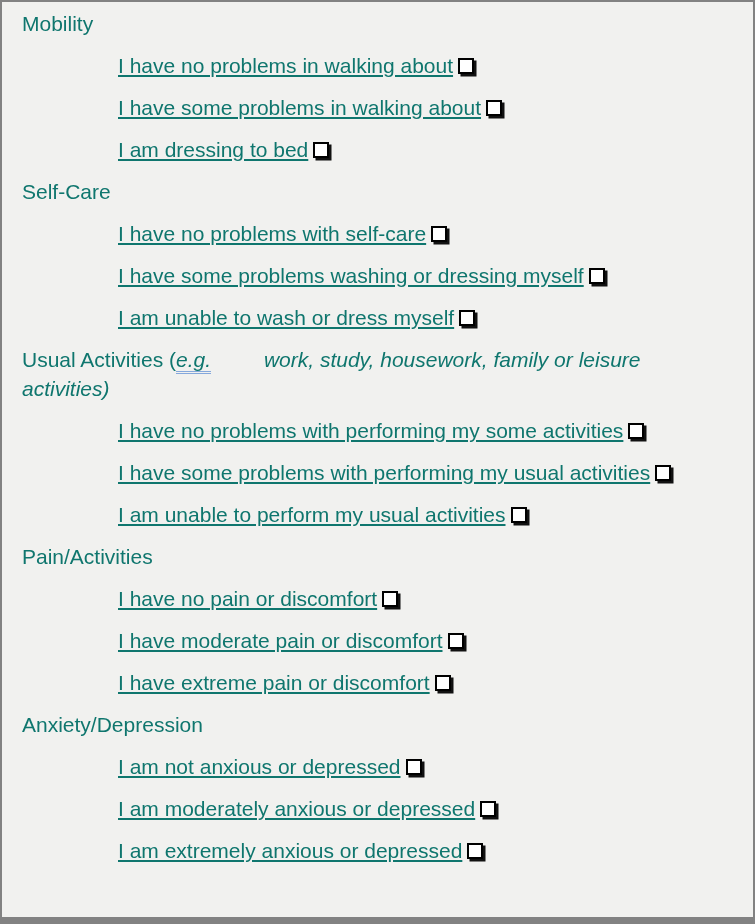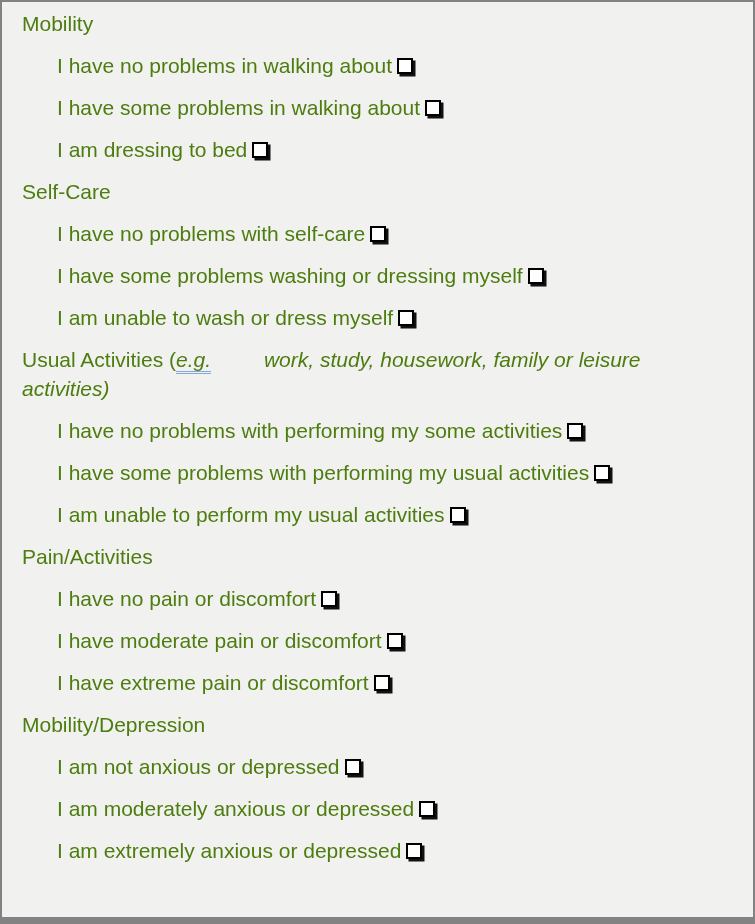--- a/index.html
+++ b/index.html
@@ -11,26 +11,26 @@
     box-sizing: border-box;
     width: 755px;
     height: 924px;
     background: #f1f1ef;
     border: 2px solid #828282;
     border-bottom-width: 7px;
     padding: 7px 20px 0 20px;
     font-family: "Liberation Sans", "DejaVu Sans", sans-serif;
     font-size: 21px;
     line-height: 29px;
-    color: #4d7c0f;
+    color: #0f766e;
     overflow: hidden;
   }
   p { margin: 0 0 13px 0; }
   .heading { margin-left: 0; }
-  .option { margin-left: 35px; }
+  .option { margin-left: 96px; text-decoration: underline; }
   .ital { font-style: italic; margin-left: 47px; }
   .eg-link {
     font-style: italic;
     border-bottom: 3px double #85a8dc;
     cursor: pointer;
   }
   .checkbox {
     display: inline-block;
     width: 12px;
     height: 12px;
@@ -68,19 +68,19 @@
   </section>
 
   <section>
     <p class="heading">Pain/Activities</p>
     <p class="option"><span>I have no pain or discomfort</span><span class="checkbox"></span></p>
     <p class="option"><span>I have moderate pain or discomfort</span><span class="checkbox"></span></p>
     <p class="option"><span>I have extreme pain or discomfort</span><span class="checkbox"></span></p>
   </section>
 
   <section>
-    <p class="heading">Mobility/Depression</p>
+    <p class="heading">Anxiety/Depression</p>
     <p class="option"><span>I am not anxious or depressed</span><span class="checkbox"></span></p>
     <p class="option"><span>I am moderately anxious or depressed</span><span class="checkbox"></span></p>
     <p class="option"><span>I am extremely anxious or depressed</span><span class="checkbox"></span></p>
   </section>
 
 </div>
 
 </body></html>

